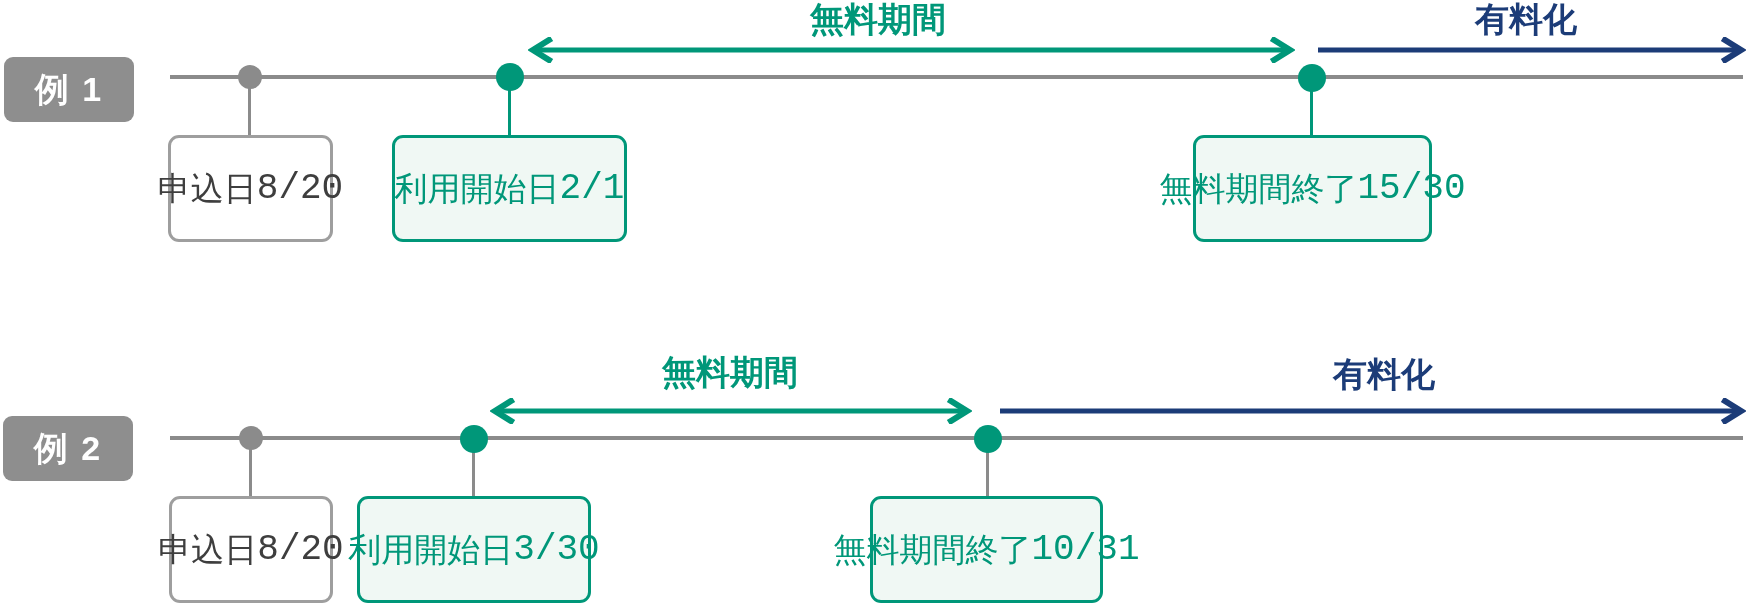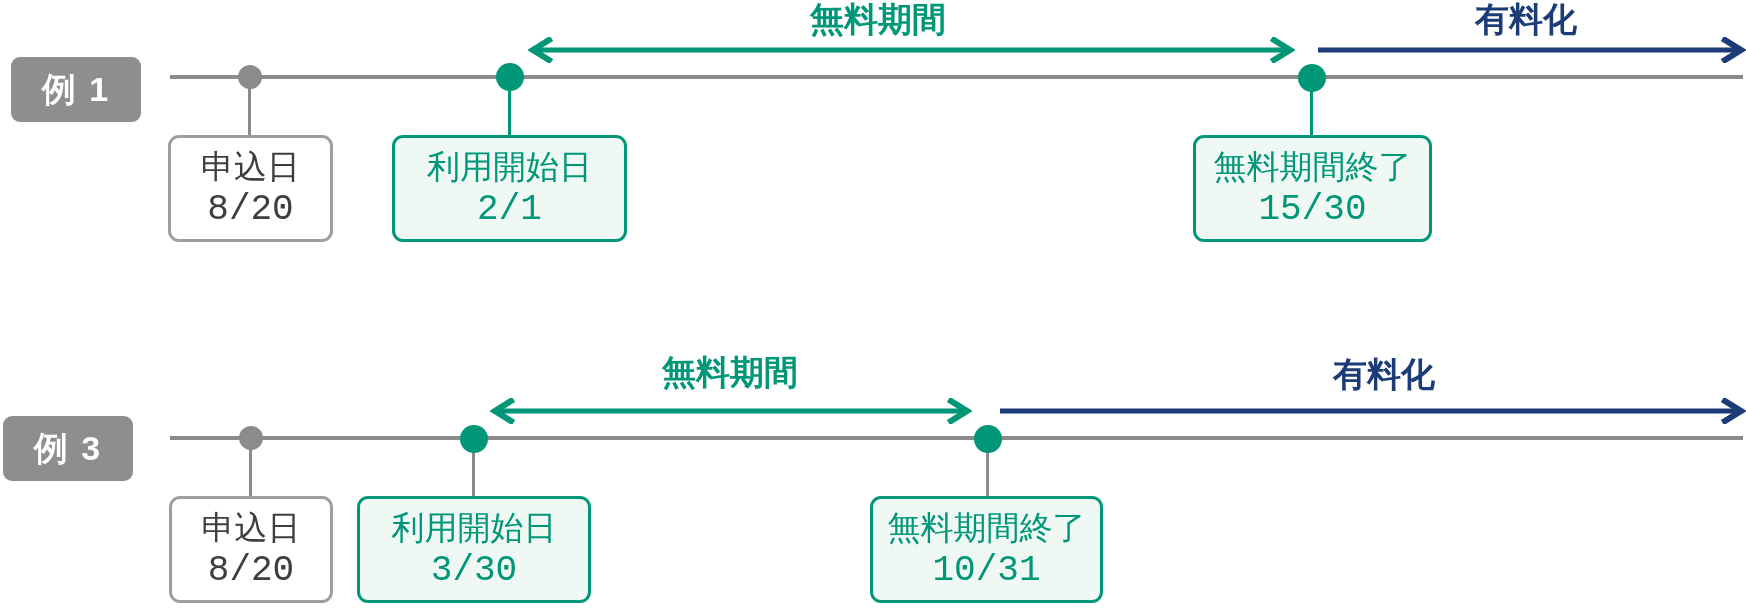--- a/index.html
+++ b/index.html
@@ -29,34 +29,34 @@
                text-align:left; white-space:nowrap;}
   .range-label.teal{color:var(--teal);}
   .range-label.navy{color:var(--navy);}
 
   .arrow{position:absolute;}
   .arrow svg{display:block;}
   .stroke-teal{stroke:var(--teal);}
   .stroke-navy{stroke:var(--navy);}
 
   .event-box{position:absolute; height:107px; border-radius:11px; background:var(--white);
-             display:flex; flex-direction:column; align-items:center; justify-content:center;
+             display:flex; flex-direction:row; align-items:center; justify-content:center;
              text-align:center; font-weight:500;}
   .event-box.gray{border:3px solid var(--gray_border); color:var(--dark_text);}
   .event-box.teal{border:3px solid var(--teal); background:var(--teal_fill); color:var(--teal);}
   .event-title{font-size:33px; line-height:42px; white-space:nowrap;}
   .event-date{font-size:36px; line-height:44px; white-space:nowrap;font-family:Liberation Mono, monospace;}
 </style>
 </head>
 <body>
 
 <div class="stage">
 
   <div>
-    <div class="badge" style="left:11px; top:57px;">例 1</div>
+    <div class="badge" style="left:4px; top:57px;">例 1</div>
 
     <div class="tl-line" style="left:170px; top:75px; width:1573px;"></div>
 
     <div class="range-label teal" style="left:810px; top:0px; width:140px;">無料期間</div>
     <div class="arrow" style="left:528px; top:37px;">
       <svg width="767" height="26" viewBox="0 0 767 26" fill="none">
         <line class="stroke-teal" x1="8" y1="13" x2="759" y2="13" stroke-width="5"></line>
         <polyline class="stroke-teal" points="21,3 5,13 21,23" stroke-width="6" fill="none" stroke-linecap="square"></polyline>
         <polyline class="stroke-teal" points="746,3 762,13 746,23" stroke-width="6" fill="none" stroke-linecap="square"></polyline>
       </svg>
@@ -85,21 +85,21 @@
       <div class="event-title">利用開始日</div>
       <div class="event-date">2/1</div>
     </div>
     <div class="event-box teal" style="left:1193px; top:135px; width:239px;">
       <div class="event-title">無料期間終了</div>
       <div class="event-date">15/30</div>
     </div>
   </div>
 
   <div>
-    <div class="badge" style="left:3px; top:416px;">例 3</div>
+    <div class="badge" style="left:3px; top:416px;">例 2</div>
 
     <div class="tl-line" style="left:170px; top:436px; width:1573px;"></div>
 
     <div class="range-label teal" style="left:662px; top:353px; width:140px;">無料期間</div>
     <div class="arrow" style="left:490px; top:398px;">
       <svg width="482" height="26" viewBox="0 0 482 26" fill="none">
         <line class="stroke-teal" x1="8" y1="13" x2="474" y2="13" stroke-width="5"></line>
         <polyline class="stroke-teal" points="21,3 5,13 21,23" stroke-width="6" fill="none" stroke-linecap="square"></polyline>
         <polyline class="stroke-teal" points="461,3 477,13 461,23" stroke-width="6" fill="none" stroke-linecap="square"></polyline>
       </svg>

